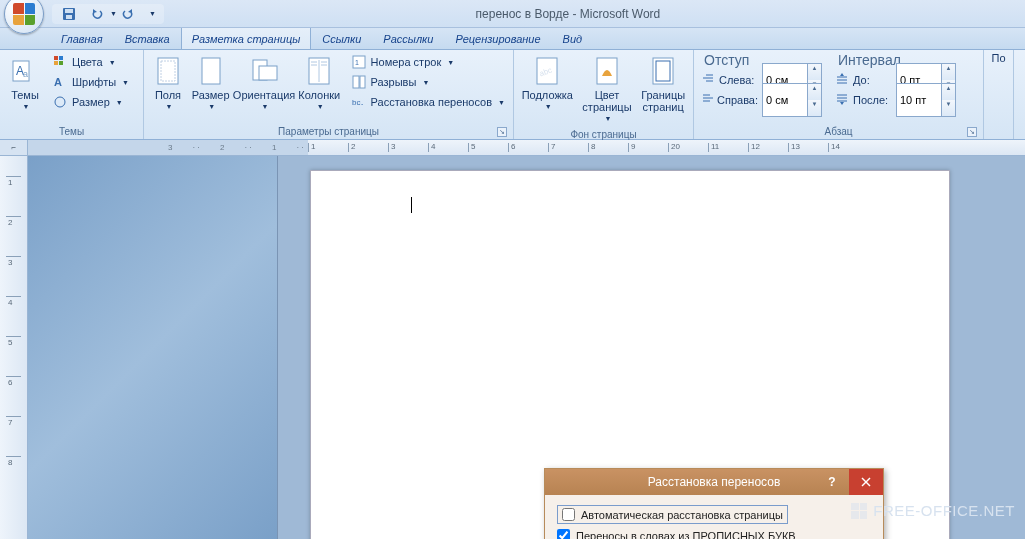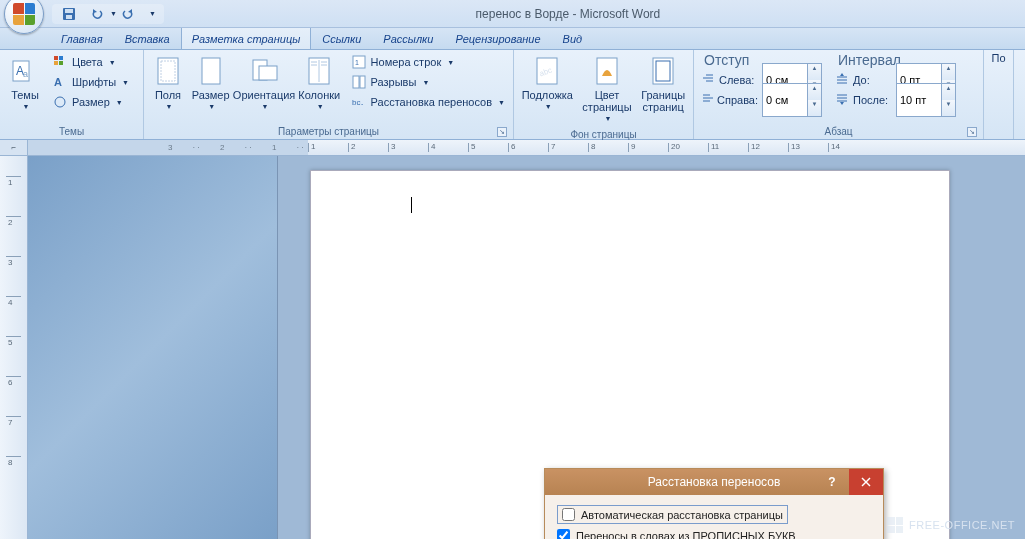--- a/index.html
+++ b/index.html
@@ -67,21 +67,21 @@
   
   .dialog { position:absolute; left:544px; top:328px; width:340px; background:#f3f3f3; border:1px solid #b78b5a; box-shadow:2px 2px 6px rgba(0,0,0,.3); font-size:11px; color:#222;}
   .dlg-title { height:26px; background:linear-gradient(#c99263,#b78352); color:#fff; display:flex; align-items:center; justify-content:center; position:relative; font-size:12px;}
   .dlg-title .help { position:absolute; right:36px; top:0; width:30px; height:26px; display:flex;align-items:center;justify-content:center; color:#fff; font-weight:bold;}
   .dlg-title .close { position:absolute; right:0; top:0; width:34px; height:26px; background:#c84030; color:#fff; display:flex;align-items:center;justify-content:center; font-size:14px;}
   .dlg-body { padding:10px 12px 10px; background:#f6f0ea;}
   .chk { display:flex; align-items:center; gap:6px; padding:2px 0;}
   .chk input { width:13px; height:13px;}
   .chk.boxed { border:1px solid #7a9ccc; padding:2px 4px; display:inline-flex;}
 
-  .watermark { position:absolute; right:10px; bottom:6px; color:#d7e2ef; font-size:11px; letter-spacing:.5px; display:flex; align-items:center; gap:6px;}
+  .watermark { position:absolute; right:10px; bottom:20px; color:#d7e2ef; font-size:15px; letter-spacing:.5px; display:flex; align-items:center; gap:6px;}
   .watermark .winicon { width:16px; height:16px; display:grid; grid-template-columns:1fr 1fr; grid-template-rows:1fr 1fr; gap:1px; opacity:.5;}
   .watermark .winicon div{background:#d7e2ef;}
 
   svg { display:block; }
 </style>
 </head>
 <body>
 
 <div class="titlebar">
   <div class="office-btn">

